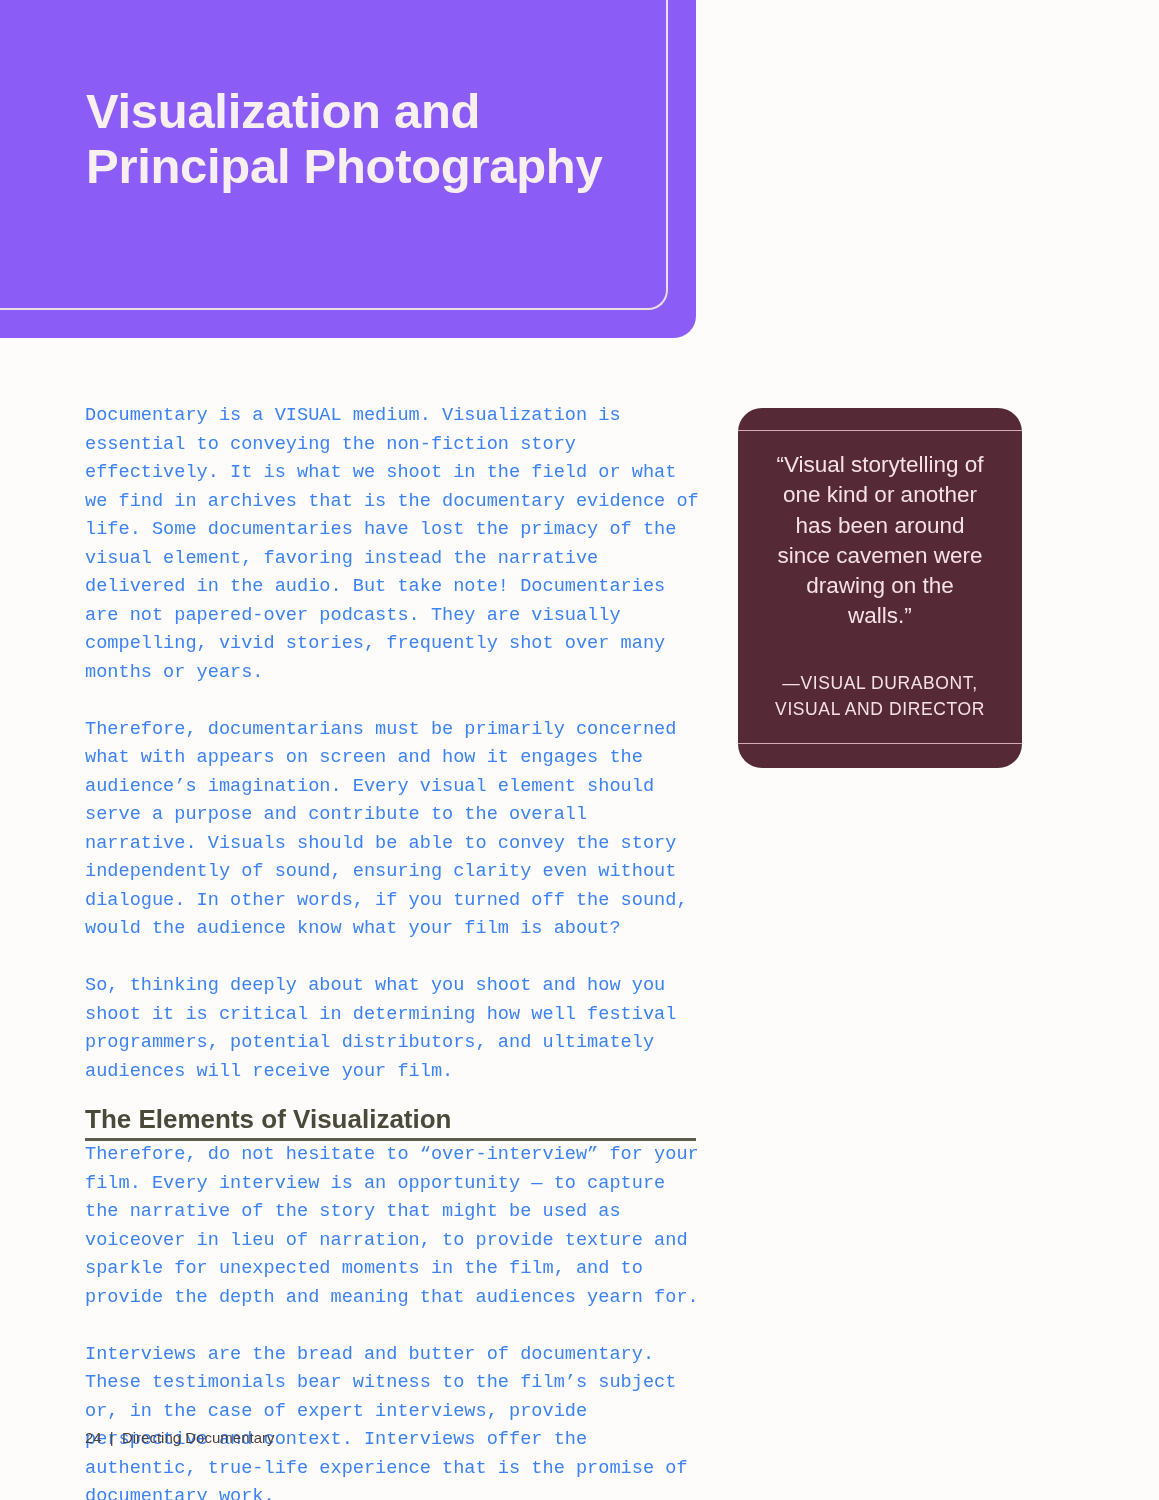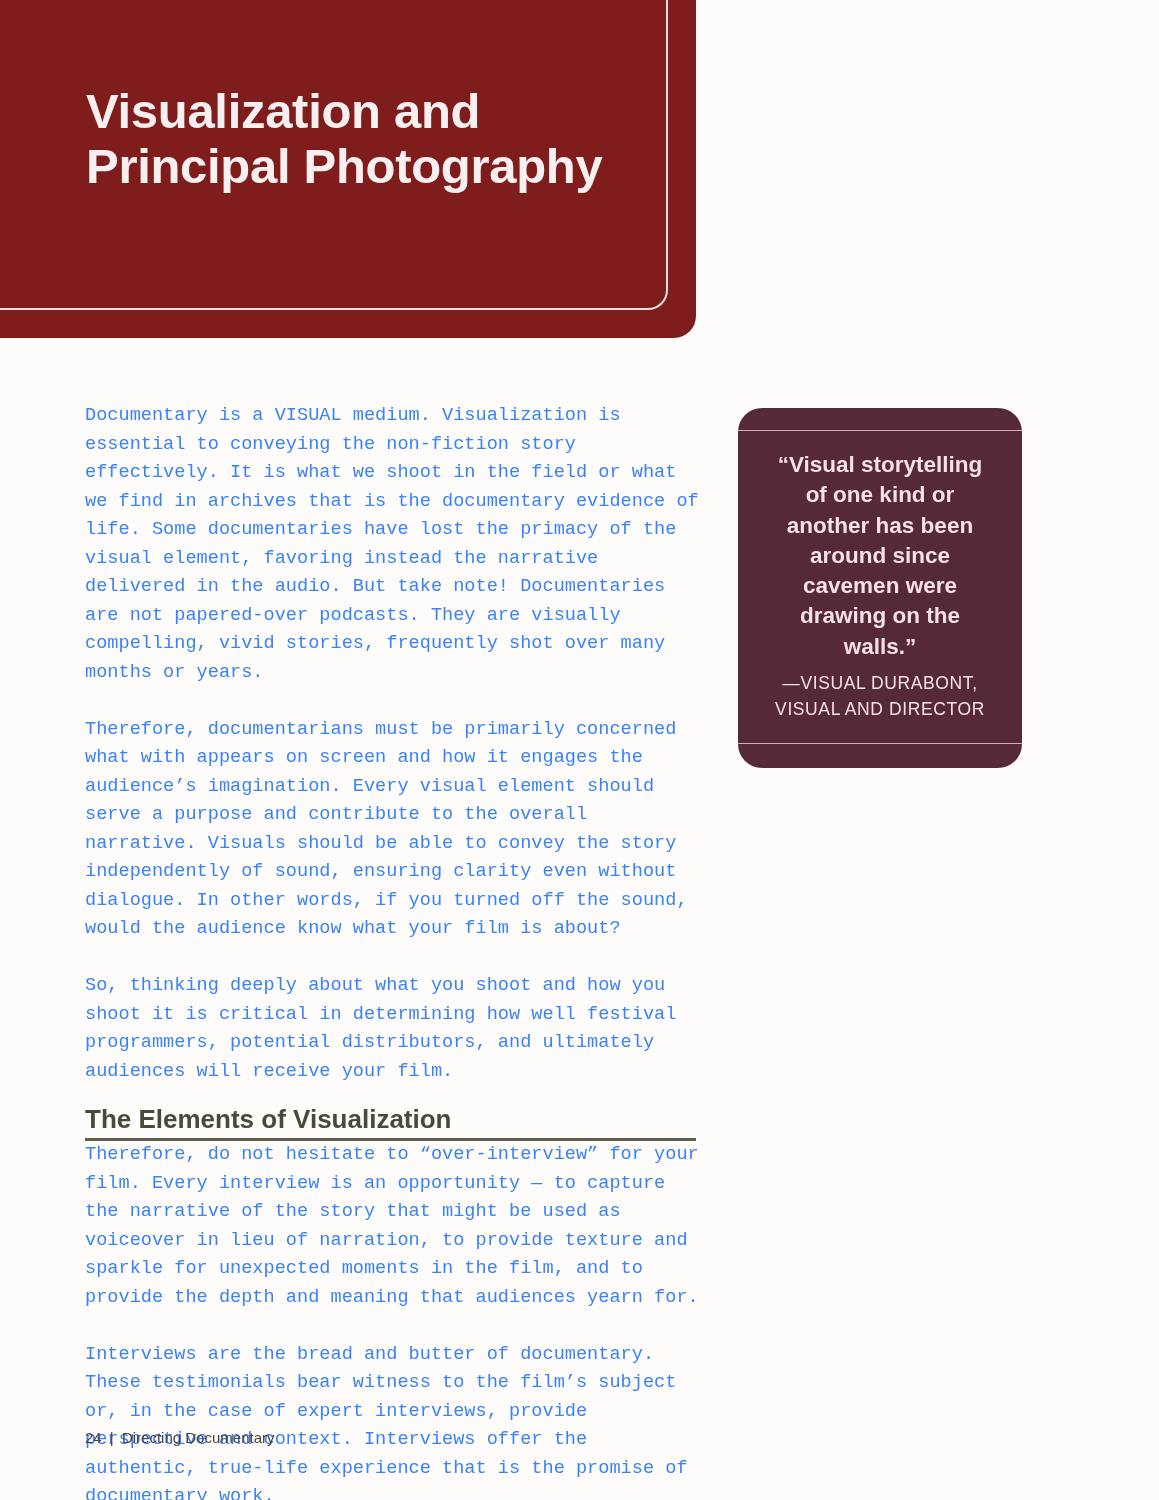--- a/index.html
+++ b/index.html
@@ -4,21 +4,21 @@
 <style>
   html, body { margin: 0; padding: 0; }
   body {
     width: 1159px; height: 1500px; position: relative; overflow: hidden;
     background: #fdfcfb;
     font-family: "DejaVu Serif", serif;
     color: #2a2624;
   }
   .header-box {
     position: absolute; left: 0; top: 0; width: 696px; height: 338px;
-    background: #7f1d1d; border-bottom-right-radius: 22px;
+    background: #8b5cf6; border-bottom-right-radius: 22px;
   }
   .header-inner-frame {
     position: absolute; left: -4px; top: -4px; width: 670px; height: 312px;
     border-right: 2px solid #ecdfe2; border-bottom: 2px solid #ecdfe2;
     border-bottom-right-radius: 20px;
   }
   .page-title {
     position: absolute; left: 86px; top: 84px; margin: 0;
     font-family: "Liberation Sans", sans-serif; font-weight: 700;
     font-size: 49px; line-height: 55px; color: #f8eff0; letter-spacing: -0.3px;
@@ -84,21 +84,21 @@
   <p class="para" style="margin-bottom:0">So, thinking deeply about what you shoot and how you shoot it is critical in determining how well festival programmers, potential distributors, and ultimately audiences will receive your film.</p>
 
   <h2 class="section-heading">The Elements of Visualization</h2>
 
   <p class="para">Therefore, do not hesitate to “over-interview” for your film. Every interview is an opportunity — to capture the narrative of the story that might be used as voiceover in lieu of narration, to provide texture and sparkle for unexpected moments in the film, and to provide the depth and meaning that audiences yearn for.</p>
   <p class="para">Interviews are the bread and butter of documentary. These testimonials bear witness to the film’s subject or, in the case of expert interviews, provide perspective and context. Interviews offer the authentic, true-life experience that is the promise of documentary work.</p>
 </div>
 
 <aside class="quote-box">
   <div class="quote-rule" style="top:22px"></div>
-  <p class="quote-text" style="padding:0 34px; box-sizing:border-box;font-weight:bold;">“Visual storytelling of one kind or another has been around since cavemen were drawing on the walls.”</p>
+  <p class="quote-text" style="padding:0 34px; box-sizing:border-box;">“Visual storytelling of one kind or another has been around since cavemen were drawing on the walls.”</p>
   <p class="quote-attrib">
     <span>—VISUAL DURABONT,</span><br>
     <span>VISUAL AND DIRECTOR</span>
   </p>
   <div class="quote-rule" style="top:335px"></div>
 </aside>
 
 <div class="footer">
   <span>24</span>
   <span style="margin:0 4px;">|</span>

